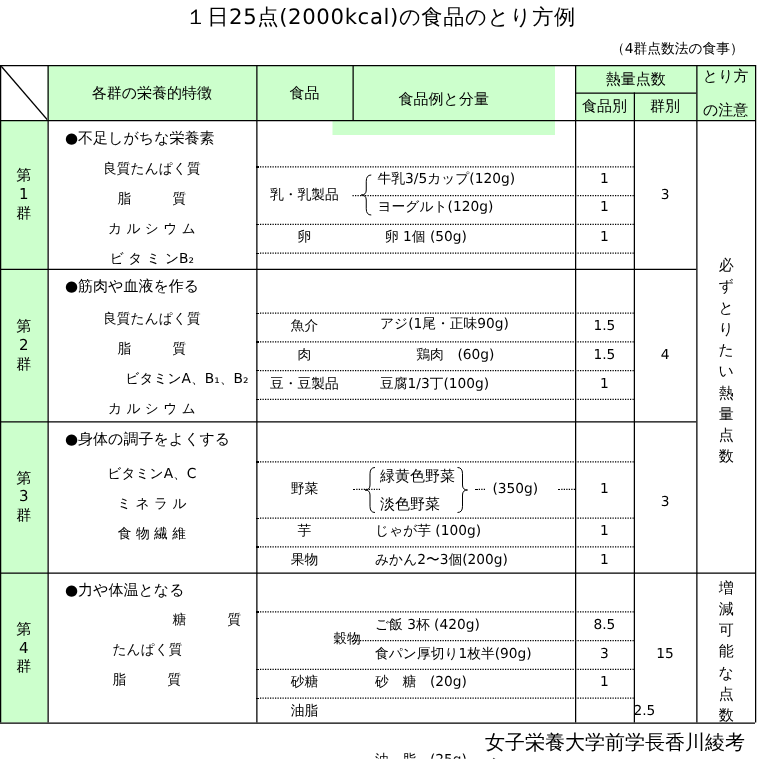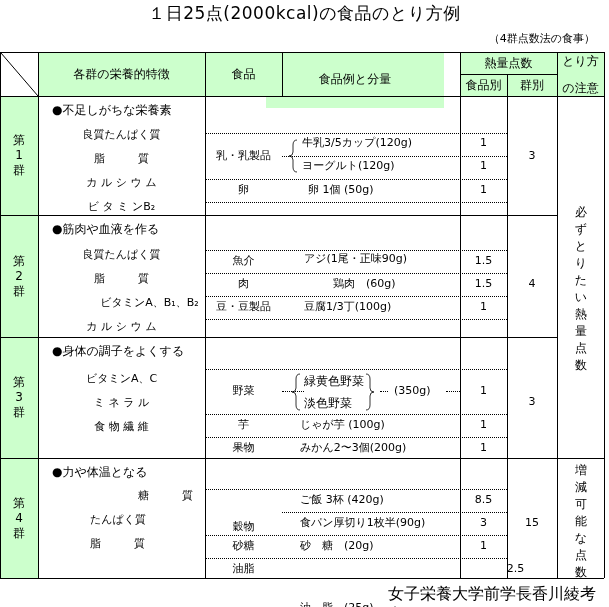--- a/index.html
+++ b/index.html
@@ -167,21 +167,21 @@
   <div class="txt" style="left:52px;top:413px;font-size:12px;">●力や体温となる</div>
   <div class="txt" style="left:90px;top:437px;margin-left:48px;">糖　　　質</div>
   <div class="txt" style="left:90px;top:461px;">たんぱく質</div>
   <div class="txt" style="left:90px;top:485px;">脂　　　質</div>
 
   <div class="dot" style="left:205px;top:437px;width:302px;"></div>
   <div class="dot" style="left:282px;top:460px;width:225px;"></div>
   <div class="dot" style="left:205px;top:483px;width:302px;"></div>
   <div class="dot" style="left:205px;top:506px;width:302px;"></div>
 
-  <div class="txt c" style="left:205px;width:77px;top:468px;">穀物</div>
+  <div class="txt c" style="left:205px;width:77px;top:452px;padding-left:34px;">穀物</div>
   <div class="txt c" style="left:205px;width:77px;top:487px;">砂糖</div>
   <div class="txt c" style="left:205px;width:77px;top:510px;text-align:center;">油脂</div>
   <div class="txt" style="left:300px;top:441px;">ご飯 3杯 (420g)</div>
   <div class="txt" style="left:300px;top:464px;">食パン厚切り1枚半(90g)</div>
   <div class="txt" style="left:300px;top:487px;">砂　糖　(20g)</div>
   <div class="txt" style="left:300px;top:510px;margin-top:39px;">油　脂　(25g)</div>
   <div class="txt c" style="left:460px;width:47px;top:441px;">8.5</div>
   <div class="txt c" style="left:460px;width:47px;top:464px;">3</div>
   <div class="txt c" style="left:460px;width:47px;top:487px;">1</div>
   <div class="txt c" style="left:460px;width:47px;top:510px;padding-left:32px;">2.5</div>

